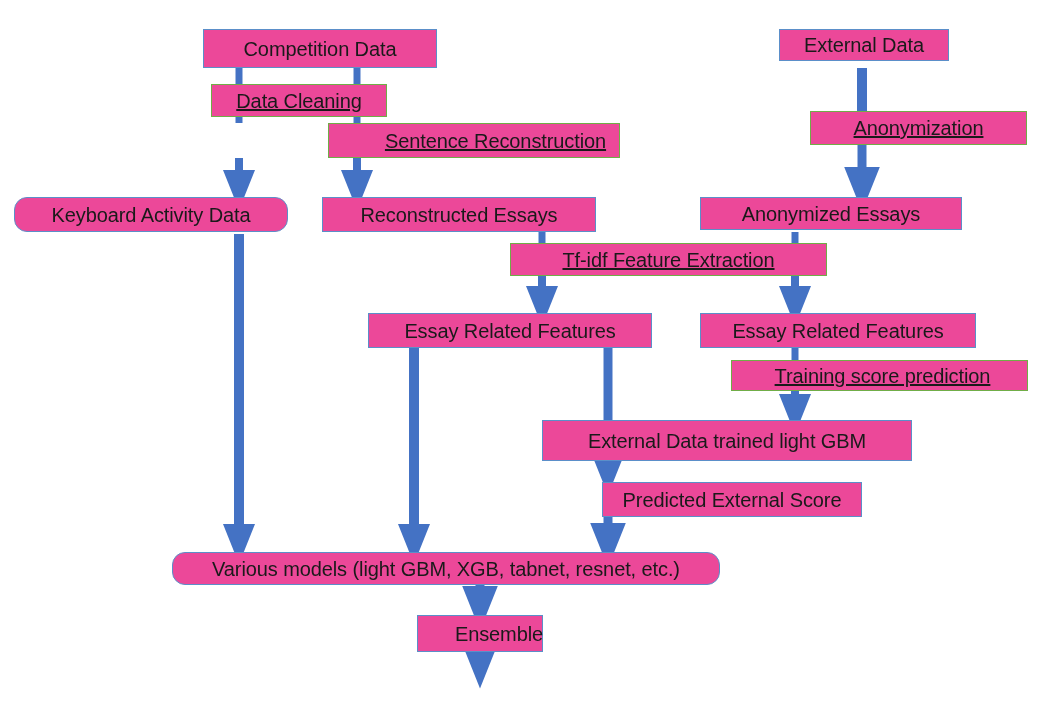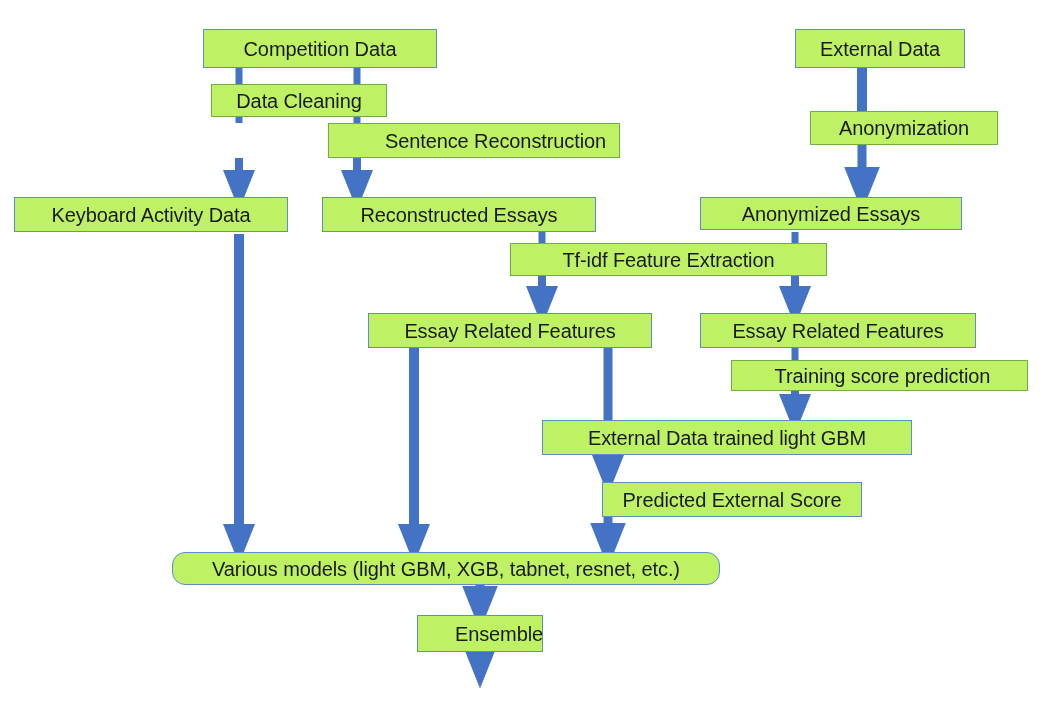--- a/index.html
+++ b/index.html
@@ -12,33 +12,33 @@
     position: relative;
     width: 1057px;
     height: 716px;
     background: #ffffff;
     font-family: "Liberation Sans", "DejaVu Sans", sans-serif;
     overflow: hidden;
   }
   .node {
     position: absolute;
     box-sizing: border-box;
-    background: #bef264;
+    background: #ec4899;
     display: flex;
     align-items: center;
     justify-content: center;
     color: #1a1a1a;
     font-size: 20px;
     line-height: 1;
     white-space: nowrap;
     letter-spacing: -0.1px;
     z-index: 3;
   }
   .node.blue  { border: 1.5px solid #5b8fc9; }
-  .node.green { border: 1.5px solid #70ad47; }
+  .node.green { border: 1.5px solid #70ad47; text-decoration: underline; }
   .arrowlayer {
     position: absolute;
     left: 0; top: 0;
     width: 1057px;
     height: 716px;
     z-index: 1;
     pointer-events: none;
   }
 </style>
 </head>
@@ -93,29 +93,29 @@
 
       <line x1="239" y1="234" x2="239" y2="544" stroke-width="10" marker-end="url(#ahw)"></line>
 
       <line x1="480" y1="585" x2="480" y2="608" stroke-width="9" marker-end="url(#ah)"></line>
 
       <line x1="480" y1="652" x2="480" y2="666" stroke-width="9" marker-end="url(#ah)"></line>
     </g>
   </svg>
 
   <div class="node blue" style="left:203px;top:29px;width:234px;height:39px;">Competition Data</div>
-  <div class="node blue" style="left:779px;top:29px;width:170px;height:39px;margin-left:16px;">External Data</div>
+  <div class="node blue" style="left:779px;top:29px;width:170px;height:32px;">External Data</div>
   <div class="node green" style="left:211px;top:84px;width:176px;height:33px;">Data Cleaning</div>
   <div class="node green" style="left:328px;top:123px;width:292px;height:35px;padding-left:43px;">Sentence Reconstruction</div>
-  <div class="node green" style="left:810px;top:111px;width:188px;height:34px;">Anonymization</div>
-  <div class="node blue" style="left:14px;top:197px;width:274px;height:35px;">Keyboard Activity Data</div>
+  <div class="node green" style="left:810px;top:111px;width:217px;height:34px;">Anonymization</div>
+  <div class="node blue" style="left:14px;top:197px;width:274px;height:35px;border-radius:13px;">Keyboard Activity Data</div>
   <div class="node blue" style="left:322px;top:197px;width:274px;height:35px;">Reconstructed Essays</div>
   <div class="node blue" style="left:700px;top:197px;width:262px;height:33px;">Anonymized Essays</div>
   <div class="node green" style="left:510px;top:243px;width:317px;height:33px;">Tf-idf Feature Extraction</div>
   <div class="node blue" style="left:368px;top:313px;width:284px;height:35px;">Essay Related Features</div>
   <div class="node blue" style="left:700px;top:313px;width:276px;height:35px;">Essay Related Features</div>
   <div class="node green" style="left:731px;top:360px;width:297px;height:31px;padding-left:6px;">Training score prediction</div>
-  <div class="node blue" style="left:542px;top:420px;width:370px;height:35px;">External Data trained light GBM</div>
+  <div class="node blue" style="left:542px;top:420px;width:370px;height:41px;">External Data trained light GBM</div>
   <div class="node blue" style="left:602px;top:482px;width:260px;height:35px;">Predicted External Score</div>
   <div class="node blue" style="left:172px;top:552px;width:548px;height:33px;border-radius:13px;">Various models (light GBM, XGB, tabnet, resnet, etc.)</div>
   <div class="node blue" style="left:417px;top:615px;width:126px;height:37px;padding-left:38px;">Ensemble</div>
 
 </div>
 
 </body></html>

